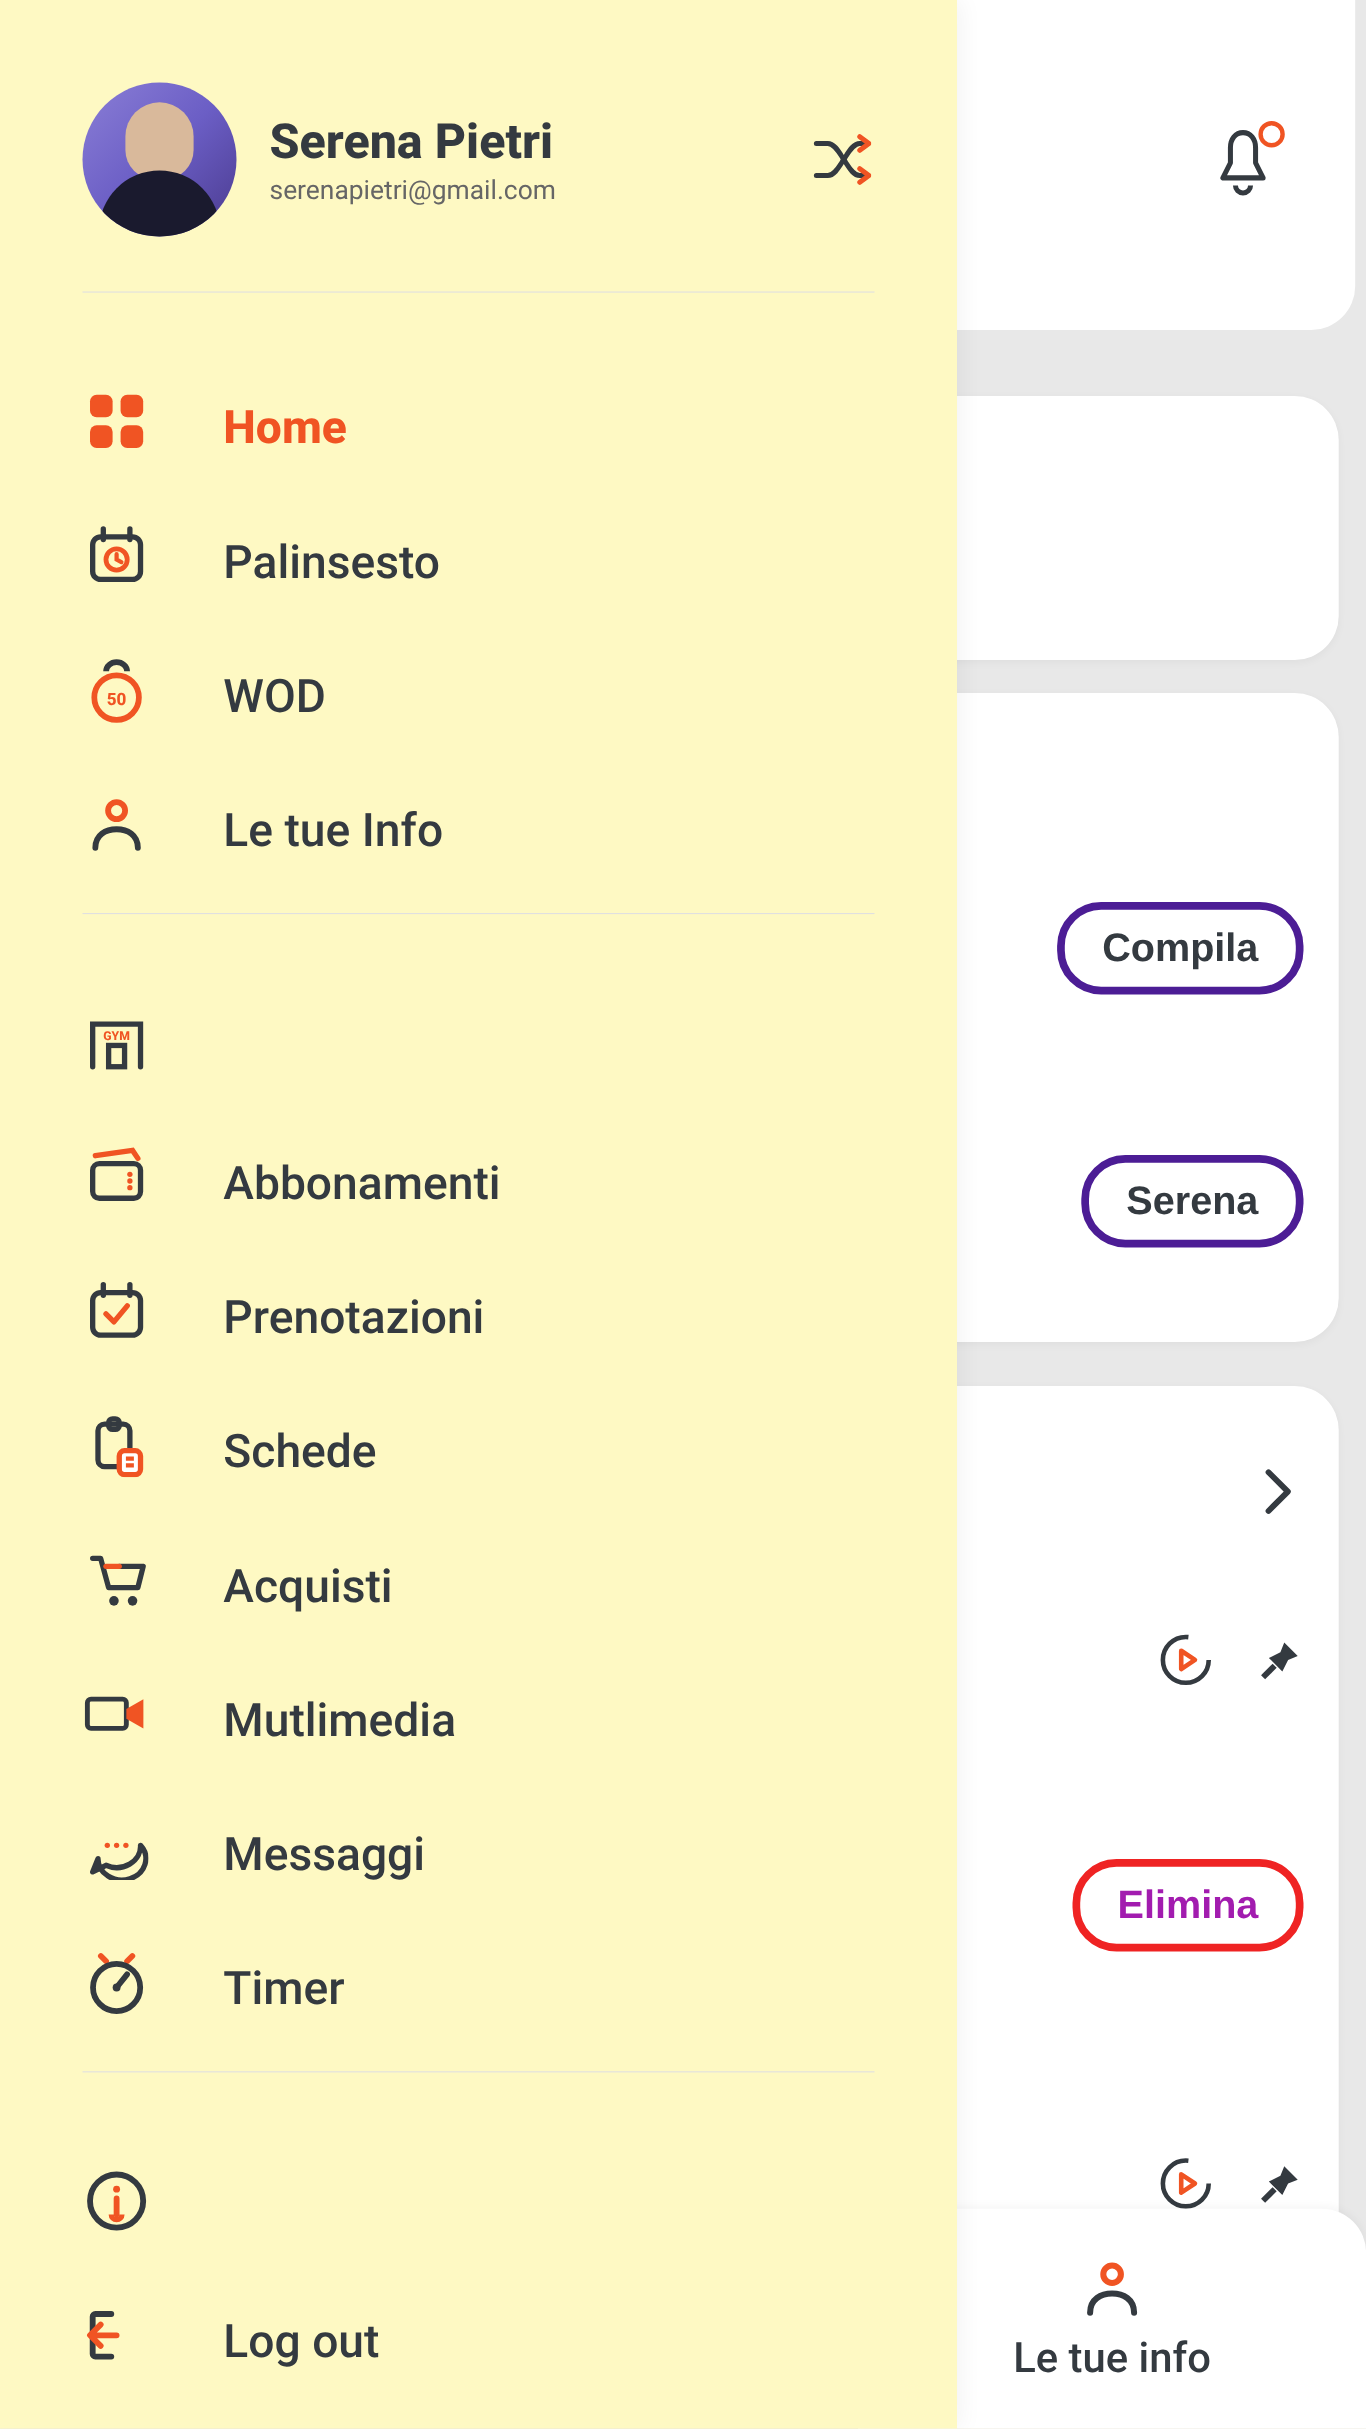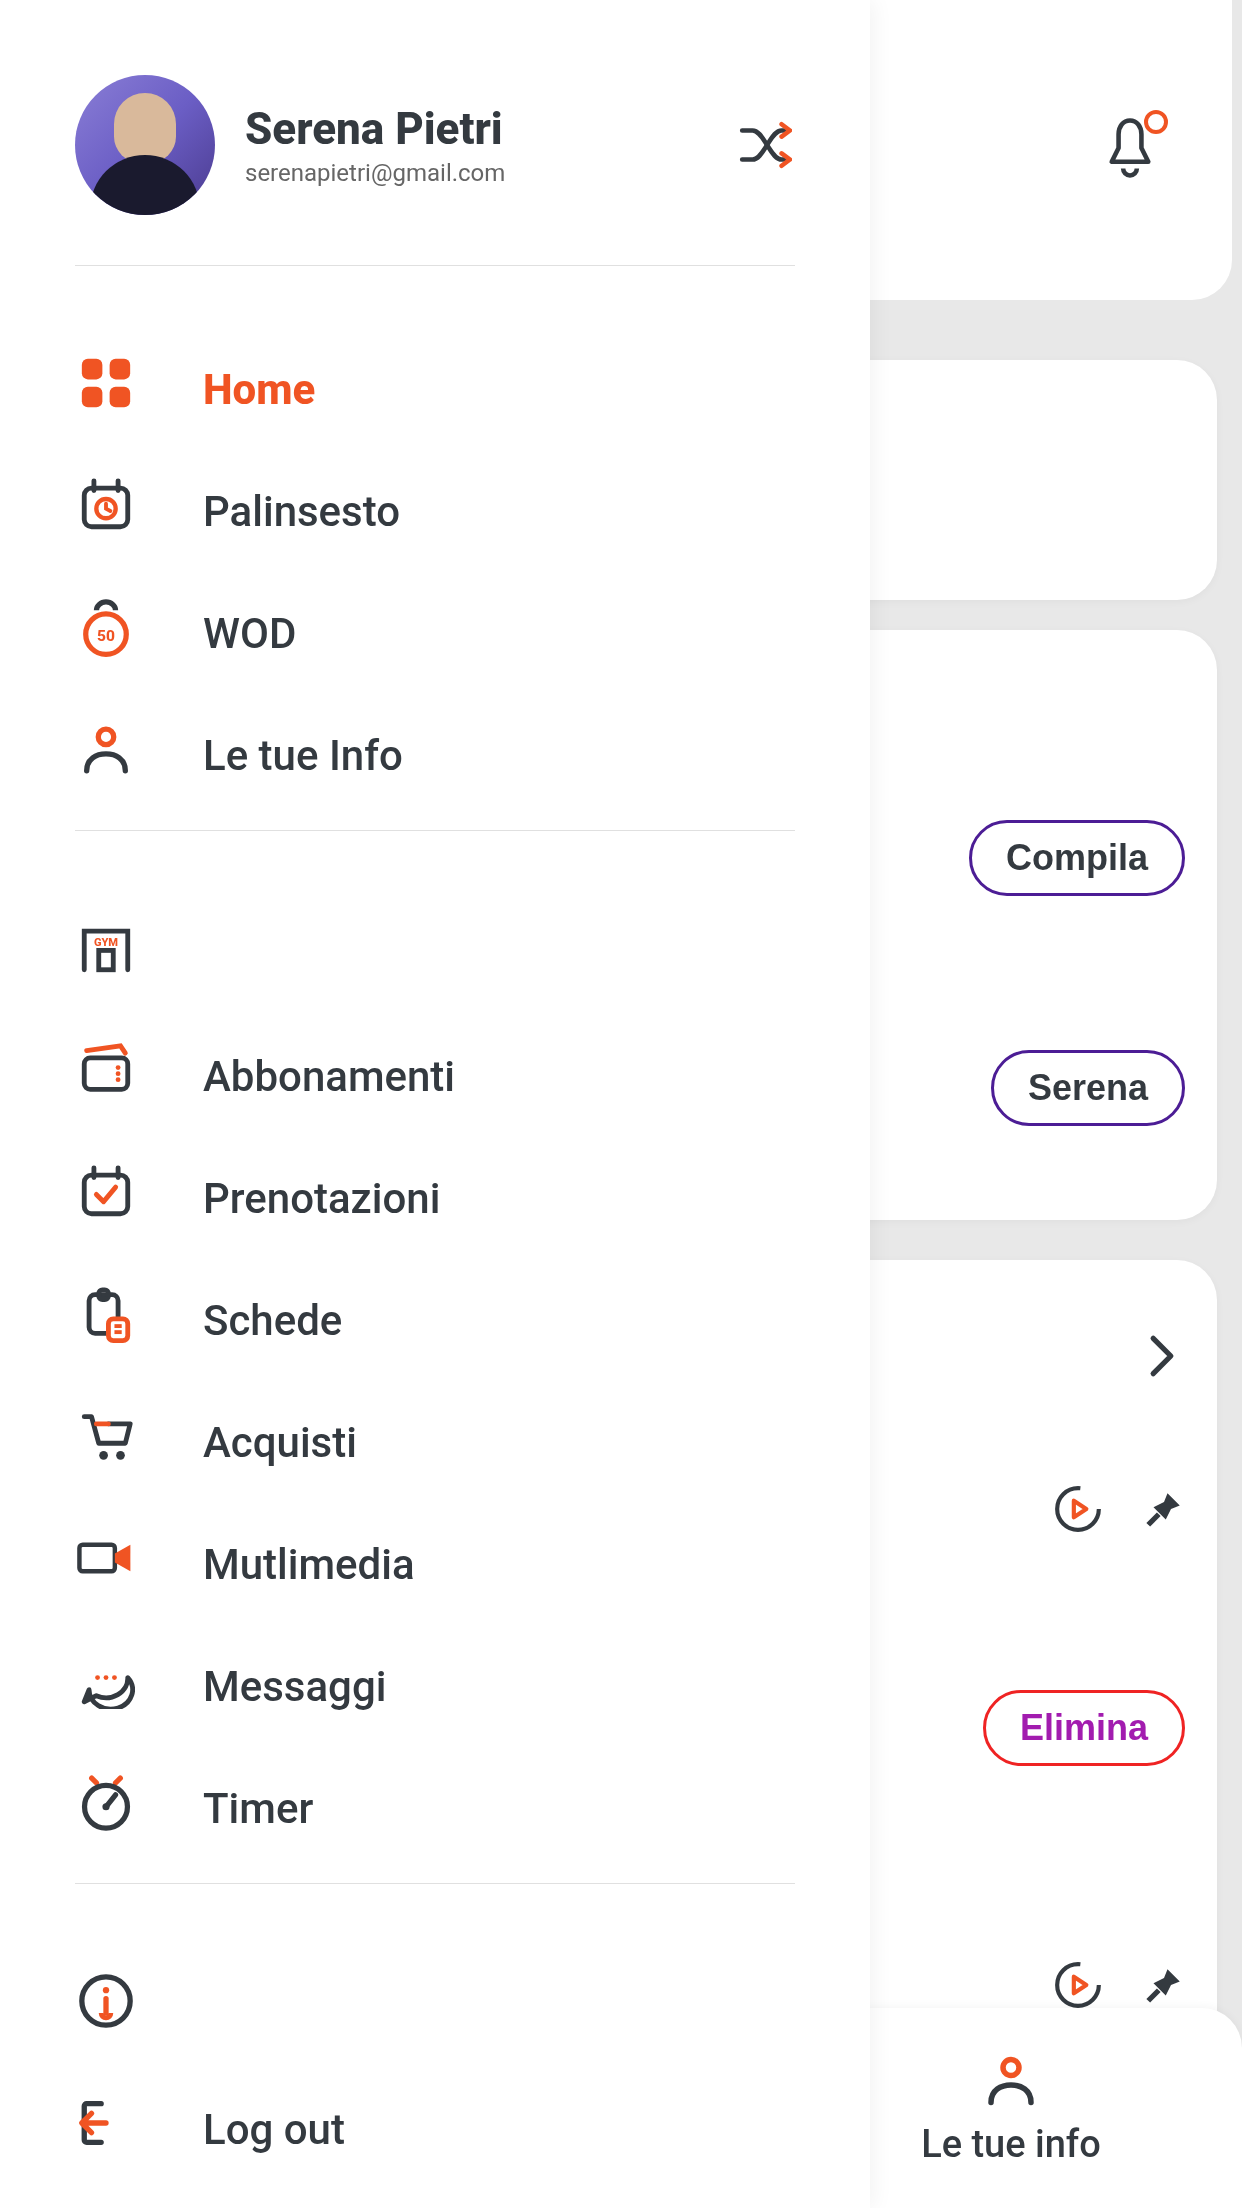--- a/index.html
+++ b/index.html
@@ -9,21 +9,21 @@
   font-family: -apple-system, BlinkMacSystemFont, "Segoe UI", Roboto, sans-serif;
   background: #e8e8e8;
   position: relative;
   overflow: hidden;
 }
 .drawer {
   position: absolute;
   left: 0; top: 0;
   width: 870px;
   height: 2208px;
-  background: #ffffff;
+  background: #fef9c3;
   padding: 75px 75px 40px 75px;
   z-index: 10;
   box-shadow: 4px 0 20px rgba(0,0,0,0.05);
 }
 .drawer .profile-row {
   display: flex;
   align-items: center;
   gap: 30px;
 }
 .avatar {
@@ -140,21 +140,21 @@
   border-radius: 40px;
   box-shadow: 0 2px 8px rgba(0,0,0,0.04);
 }
 .card1 { top: 360px; height: 240px; }
 .card2 { top: 630px; height: 590px; }
 .card3 { top: 1260px; bottom: 50px; border-radius: 40px; }
 
 .pill-btn {
   position: absolute;
   right: 32px;
-  border: 3px solid #4c1d95;
+  border: 7px solid #4c1d95;
   color: #343a40;
   font-weight: 800;
   font-size: 36px;
   padding: 14px 34px;
   border-radius: 40px;
   background: #fff;
 }
 .pill-btn.red { border-color: #ef2323; color: #a21caf; }
 .compila-btn { top: 190px; }
 .carica-btn { top: 420px; }

